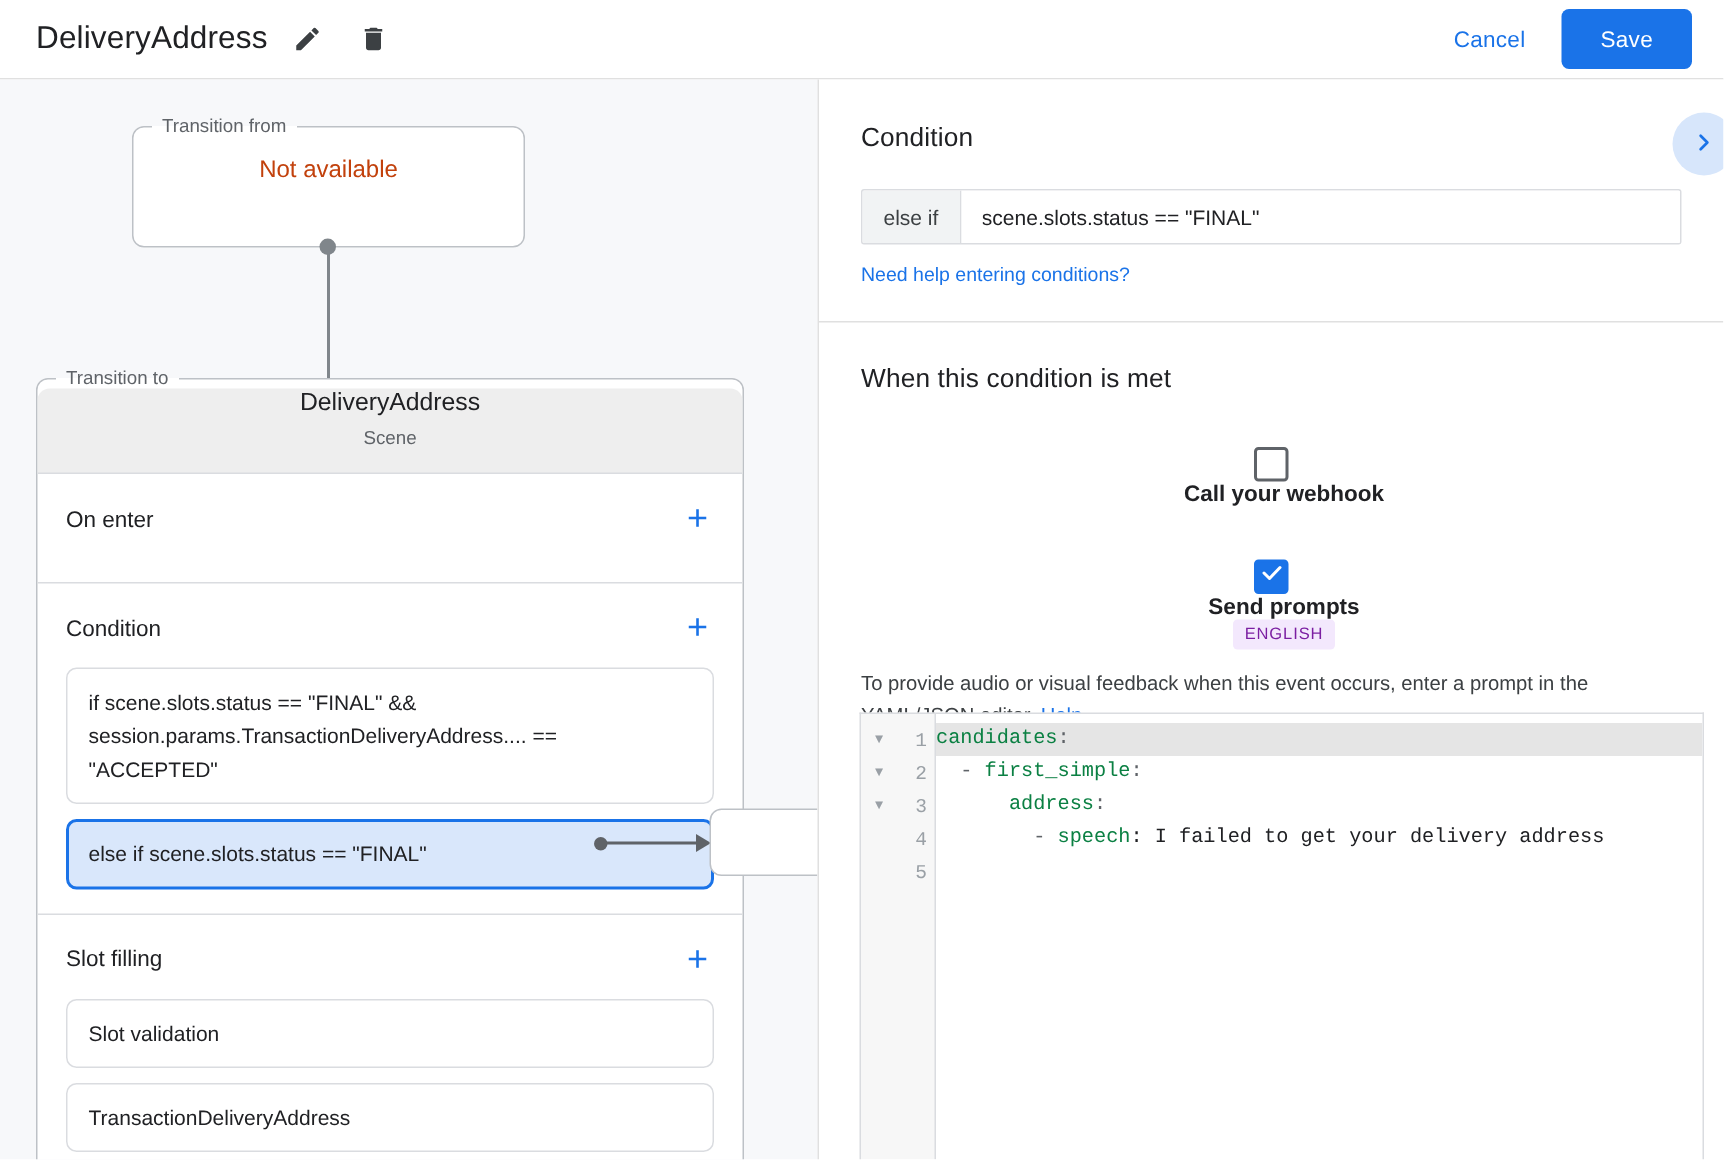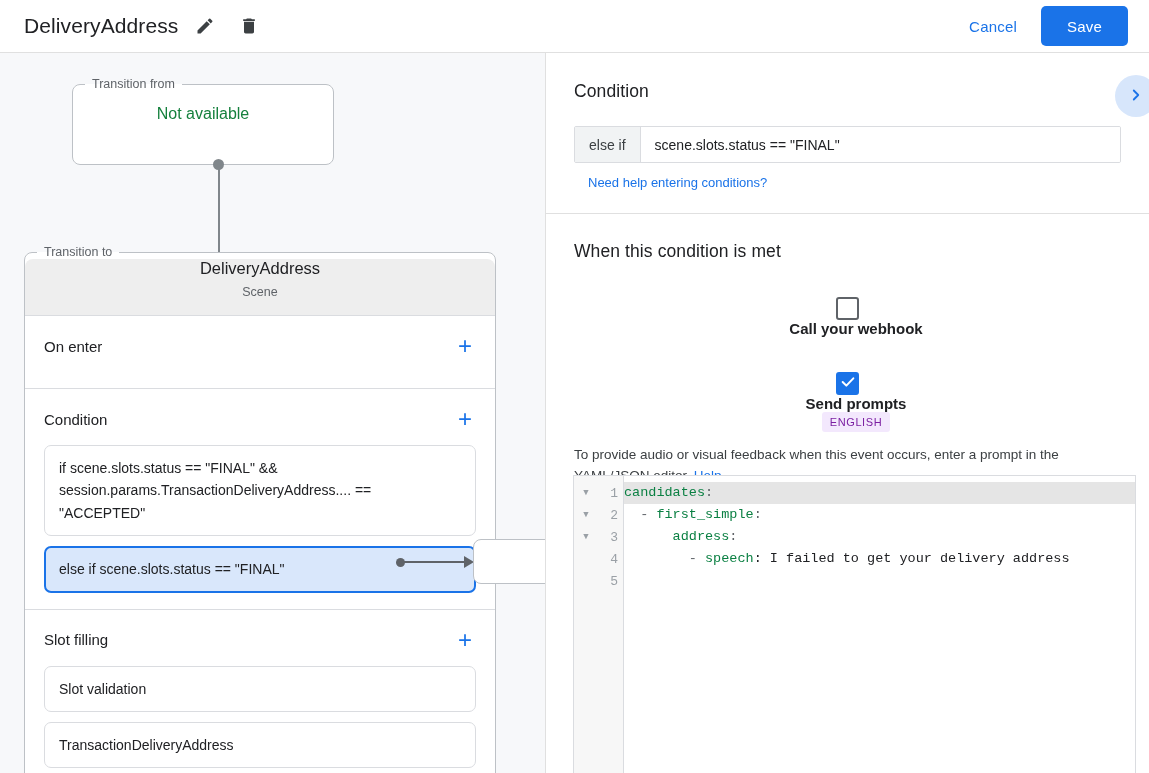--- a/index.html
+++ b/index.html
@@ -48,24 +48,24 @@
   fieldset.node {
     position: absolute; border: 1px solid #bdc1c6; border-radius: 8px;
     background: #ffffff; padding: 0;
   }
   fieldset.node > legend {
     font-size: 12.5px; color: #5f6368; padding: 0 7px; margin-left: 12px;
   }
 
   
   .node-from {
-    left: 72px; top: 24px; width: 262px; height: 88px;
+    left: 88px; top: 24px; width: 262px; height: 88px;
   }
   .node-from .node-title {
-    font-size: 16px; color: #15803d; text-align: center; margin-top: 14px;
+    font-size: 16px; color: #c2410c; text-align: center; margin-top: 14px;
   }
 
   
   .connector-v { position: absolute; left: 218px; top: 111px; width: 2px; height: 101px; background: #80868b; }
   .connector-dot {
     position: absolute; left: 213px; top: 106px; width: 11px; height: 11px;
     border-radius: 50%; background: #80868b;
   }
   .connector-arrow {
     position: absolute; left: 213px; top: 199px; width: 0; height: 0;
@@ -148,21 +148,21 @@
     background: #f1f3f4; border-right: 1px solid #dadce0;
     display: flex; align-items: center; padding: 0 14px;
     font-size: 14px; color: #3c4043; white-space: nowrap;
   }
   .cond-input {
     flex: 1; border: none; outline: none; font-family: inherit;
     font-size: 14px; color: #202124; padding: 0 14px; background: #fff;
   }
   .link {
     display: inline-block; margin-top: 12px; font-size: 13px; color: #1a73e8;
-    text-decoration: none; cursor: pointer; margin-left: 14px;
+    text-decoration: none; cursor: pointer;
   }
 
   .panel-sec.mid { padding-top: 27px; }
   .cb-row { display: flex; align-items: center; margin-top: 35px; flex-direction: column; }
   .cb {
     width: 23px; height: 23px; border: 2px solid #5f6368; border-radius: 3px;
     background: #fff; cursor: pointer; flex: 0 0 auto;
   }
   .cb.checked {
     background: #1a73e8; border-color: #1a73e8;

